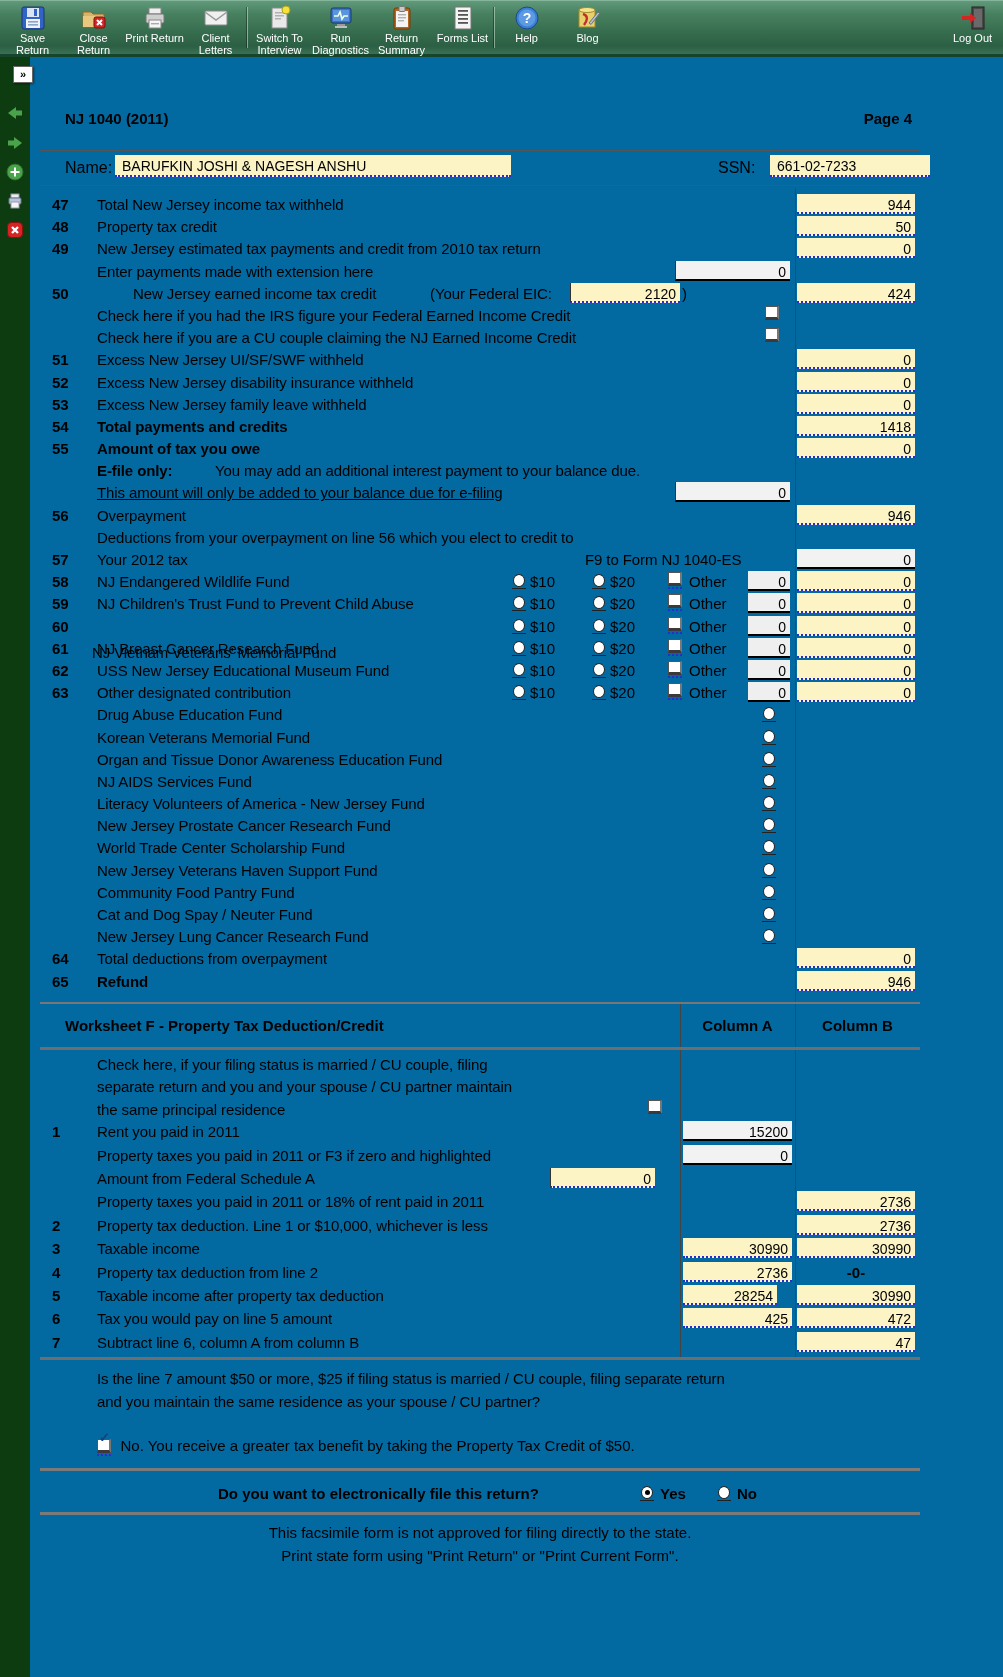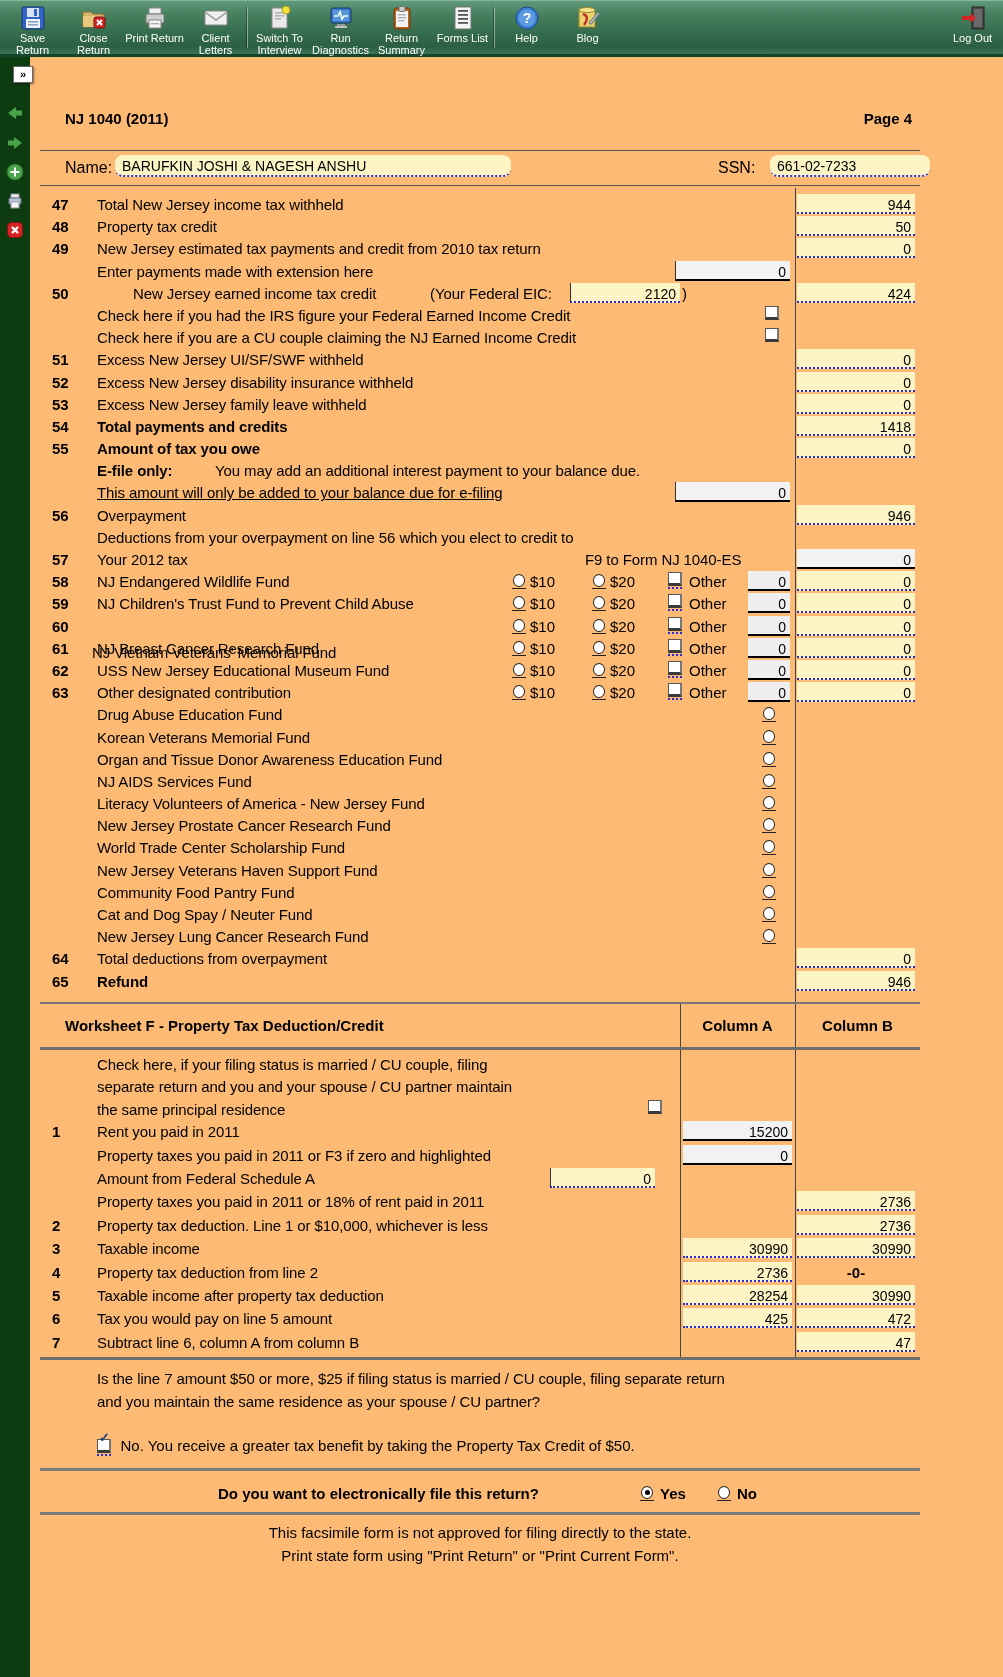--- a/index.html
+++ b/index.html
@@ -27,39 +27,39 @@
   
   .sidebar { position:absolute; left:0; top:57px; width:30px; height:1620px; background:#0d3c10; }
   .expand-tab {
     position:absolute; left:13px; top:66px; width:20px; height:17px;
     background:#fff; border:1px solid #666; box-shadow:1px 1px 2px rgba(0,0,0,.45);
     font:bold 11px/15px "Liberation Sans",sans-serif; text-align:center; cursor:pointer; z-index:5;
   }
   .side-ic { position:absolute; left:6px; width:18px; height:18px; cursor:pointer; }
   .side-ic svg { width:18px; height:18px; display:block; }
   
-  .page { position:absolute; left:30px; top:57px; width:973px; height:1620px; background:#fdba74; }
+  .page { position:absolute; left:30px; top:57px; width:973px; height:1620px; background:#0369a1; }
   .abs { position:absolute; }
   .hline { position:absolute; left:10px; width:880px; height:1px; background:#555; }
   .hline.thick { height:3px; background:#6e6e6e; }
   .vline { position:absolute; width:1px; background:#444; }
   .title { font-weight:bold; font-size:15px; }
   .lbl16 { font-size:16px; }
   
   .yfield {
     position:absolute; height:20px; top:1px; background:#fcf4c5;
     border-bottom:2px dotted #2b2bd4; font-size:14px; text-align:right; padding:3px 4px 0 3px;
     white-space:nowrap; overflow:hidden;
   }
   .gfield {
     position:absolute; height:20px; top:1px; background:#f2f2f2;
     border-bottom:2px solid #000; font-size:14px; text-align:right; padding:3px 4px 0 3px;
   }
   .bar-left { border-left:1px solid #333; }
-  .left-align { text-align:left; padding-left:7px;border-radius:8px; }
+  .left-align { text-align:left; padding-left:7px; }
   
   .rows { position:absolute; left:10px; top:136px; width:880px; }
   .row { position:relative; height:22.2px; font-size:15px; }
   .rownum { position:absolute; left:12px; top:3px; font-weight:bold; }
   .rowtext { position:absolute; left:57px; top:3px; white-space:nowrap; letter-spacing:-0.1px; }
   .bold { font-weight:bold; }
   
   .cb { display:inline-block; width:14px; height:14px; background:#fff; border:1px solid #555; border-bottom:3px solid #3a3a3a; border-right:2px solid #777; }
   .cb.checked { position:relative; }
   .cb.checked::after { content:"\2713"; position:absolute; left:1px; top:-2px; font-size:13px; font-weight:bold; color:#16417c; }
@@ -491,21 +491,21 @@
       </div>
       <div class="wsrow">
         <span class="rownum bold" style="left: 12px;">4</span>
         <span class="rowtext" style="left: 57px;">Property tax deduction from line 2</span>
         <div class="yfield" style="left: 643px; width: 109px;">2736</div>
         <div class="btext">-0-</div>
       </div>
       <div class="wsrow">
         <span class="rownum bold" style="left: 12px;">5</span>
         <span class="rowtext" style="left: 57px;">Taxable income after property tax deduction</span>
-        <div class="yfield" style="left: 643px; width: 109px;">28254</div>
+        <div class="yfield" style="left: 643px; width: 94px;">28254</div>
         <div class="yfield" style="left: 757px; width: 118px;">30990</div>
       </div>
       <div class="wsrow">
         <span class="rownum bold" style="left: 12px;">6</span>
         <span class="rowtext" style="left: 57px;">Tax you would pay on line 5 amount</span>
         <div class="yfield" style="left: 643px; width: 109px;">425</div>
         <div class="yfield" style="left: 757px; width: 118px;">472</div>
       </div>
       <div class="wsrow">
         <span class="rownum bold" style="left: 12px;">7</span>

